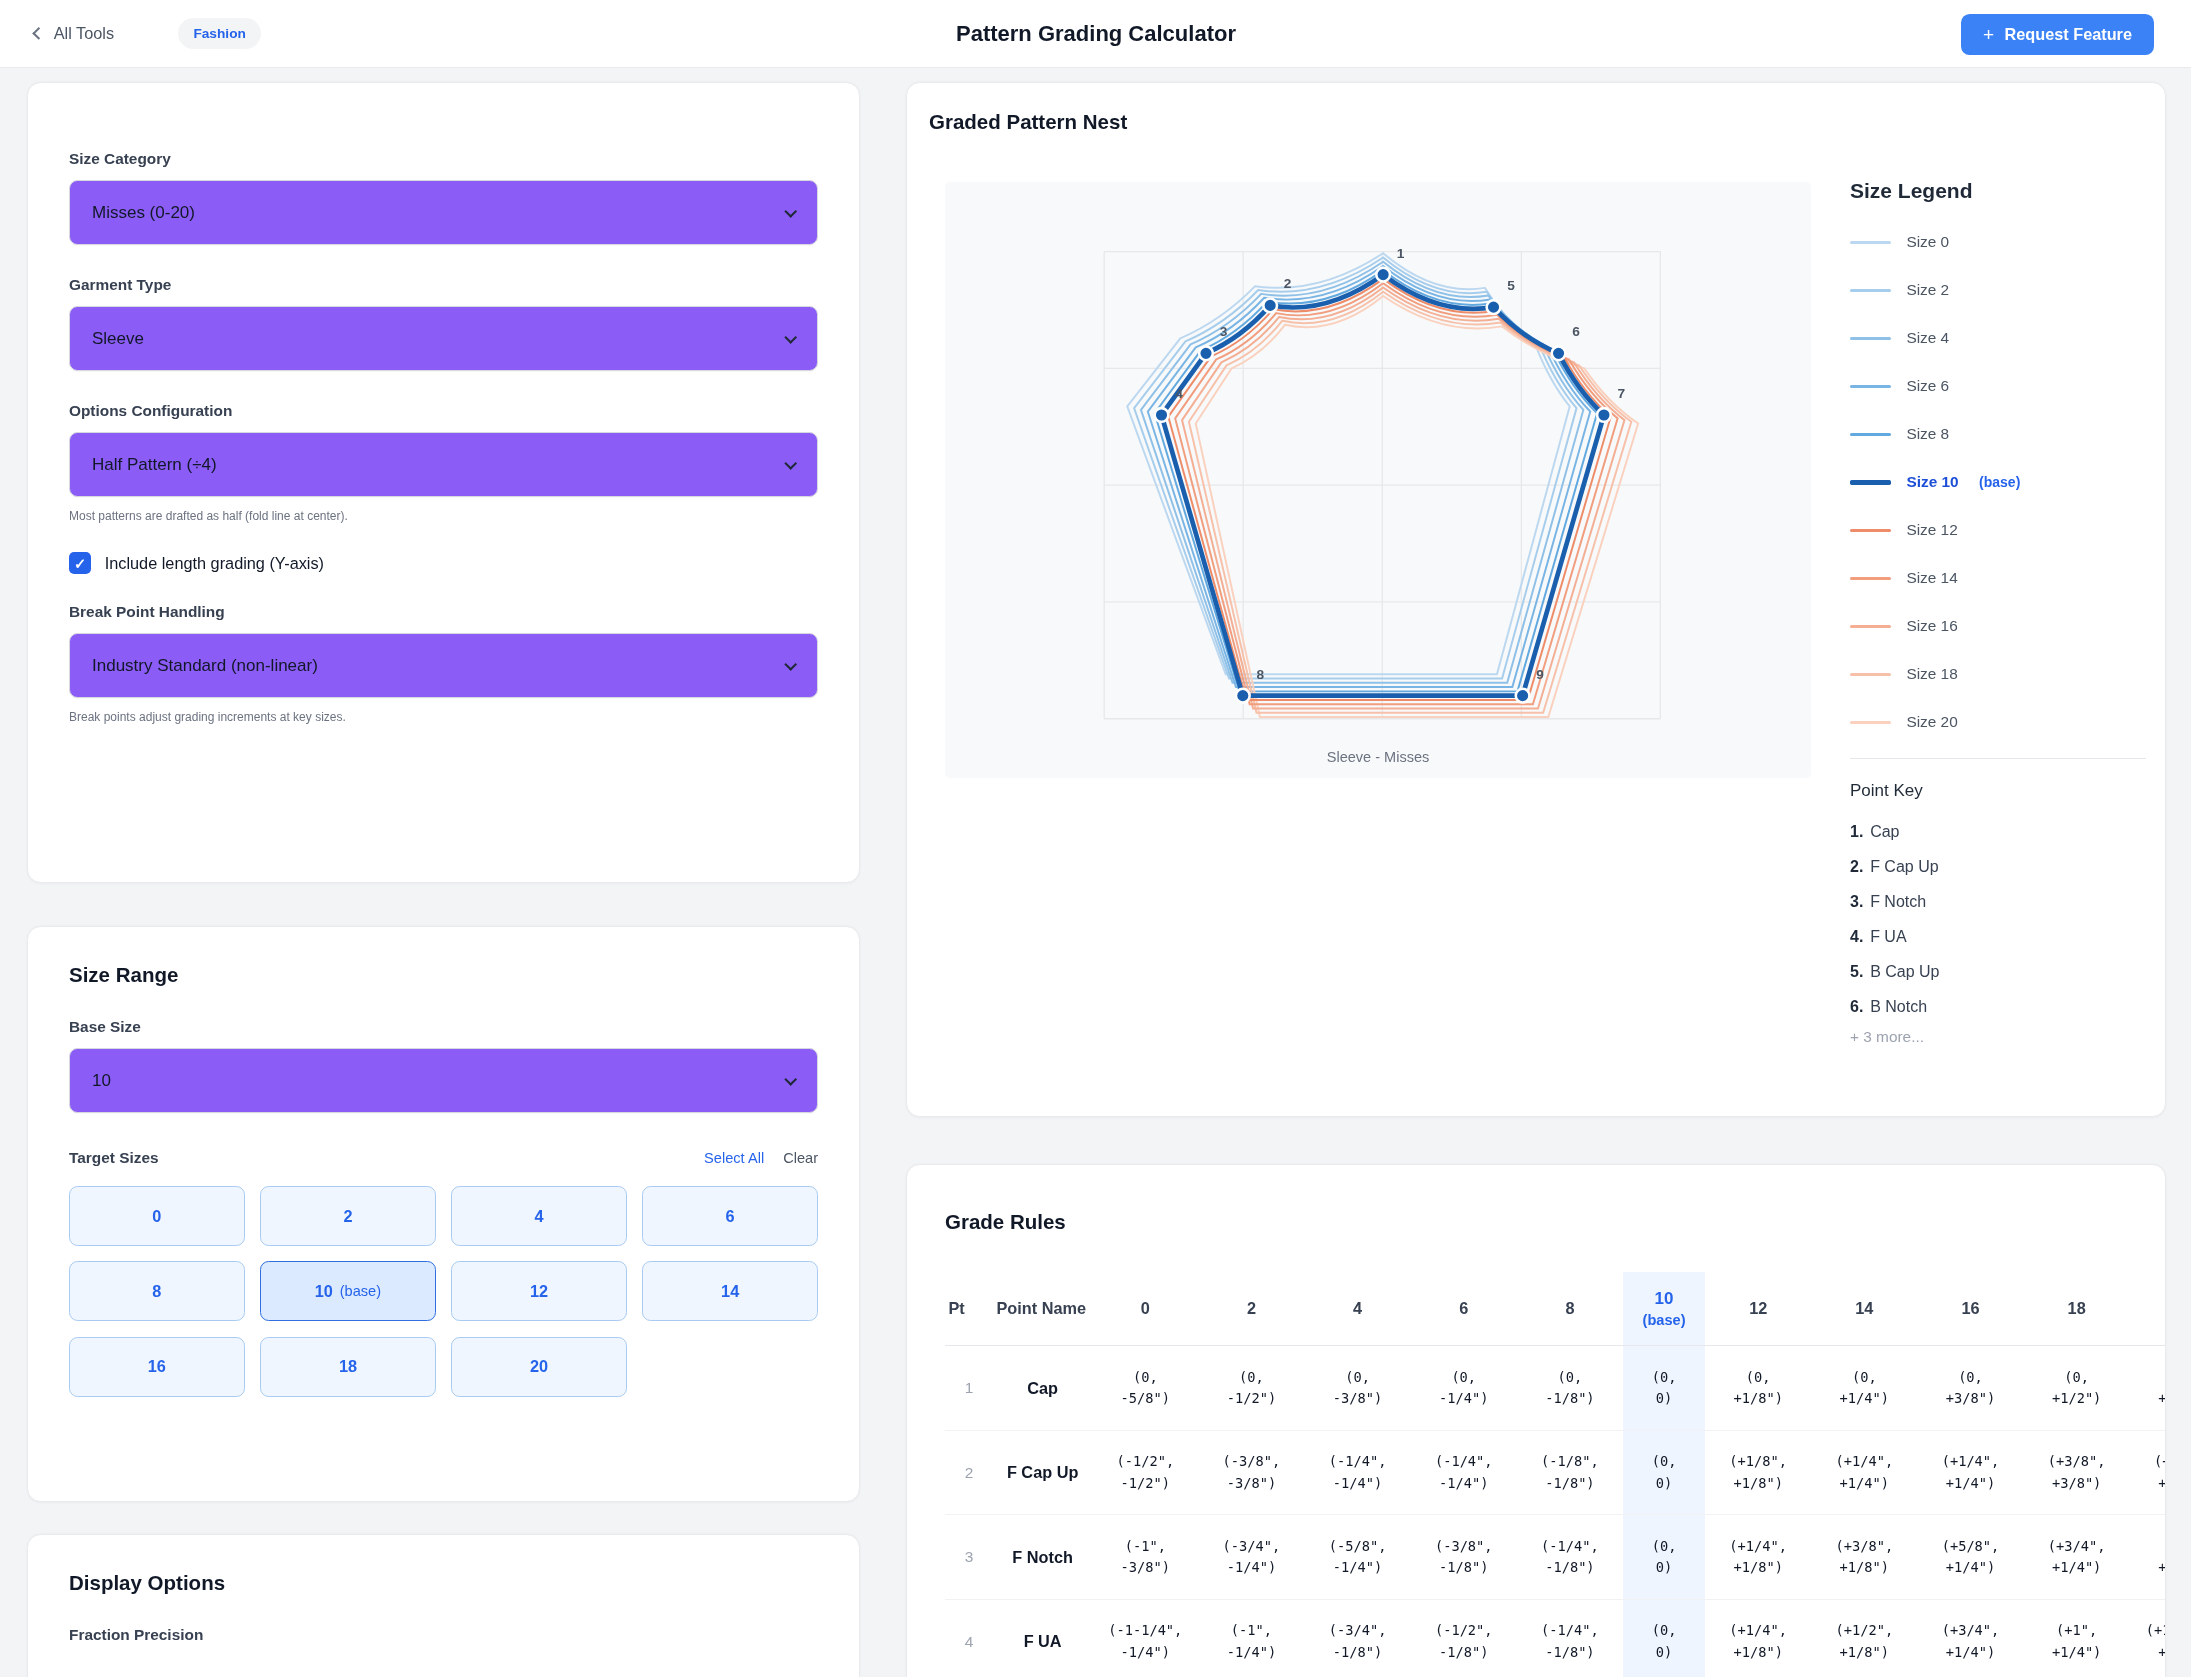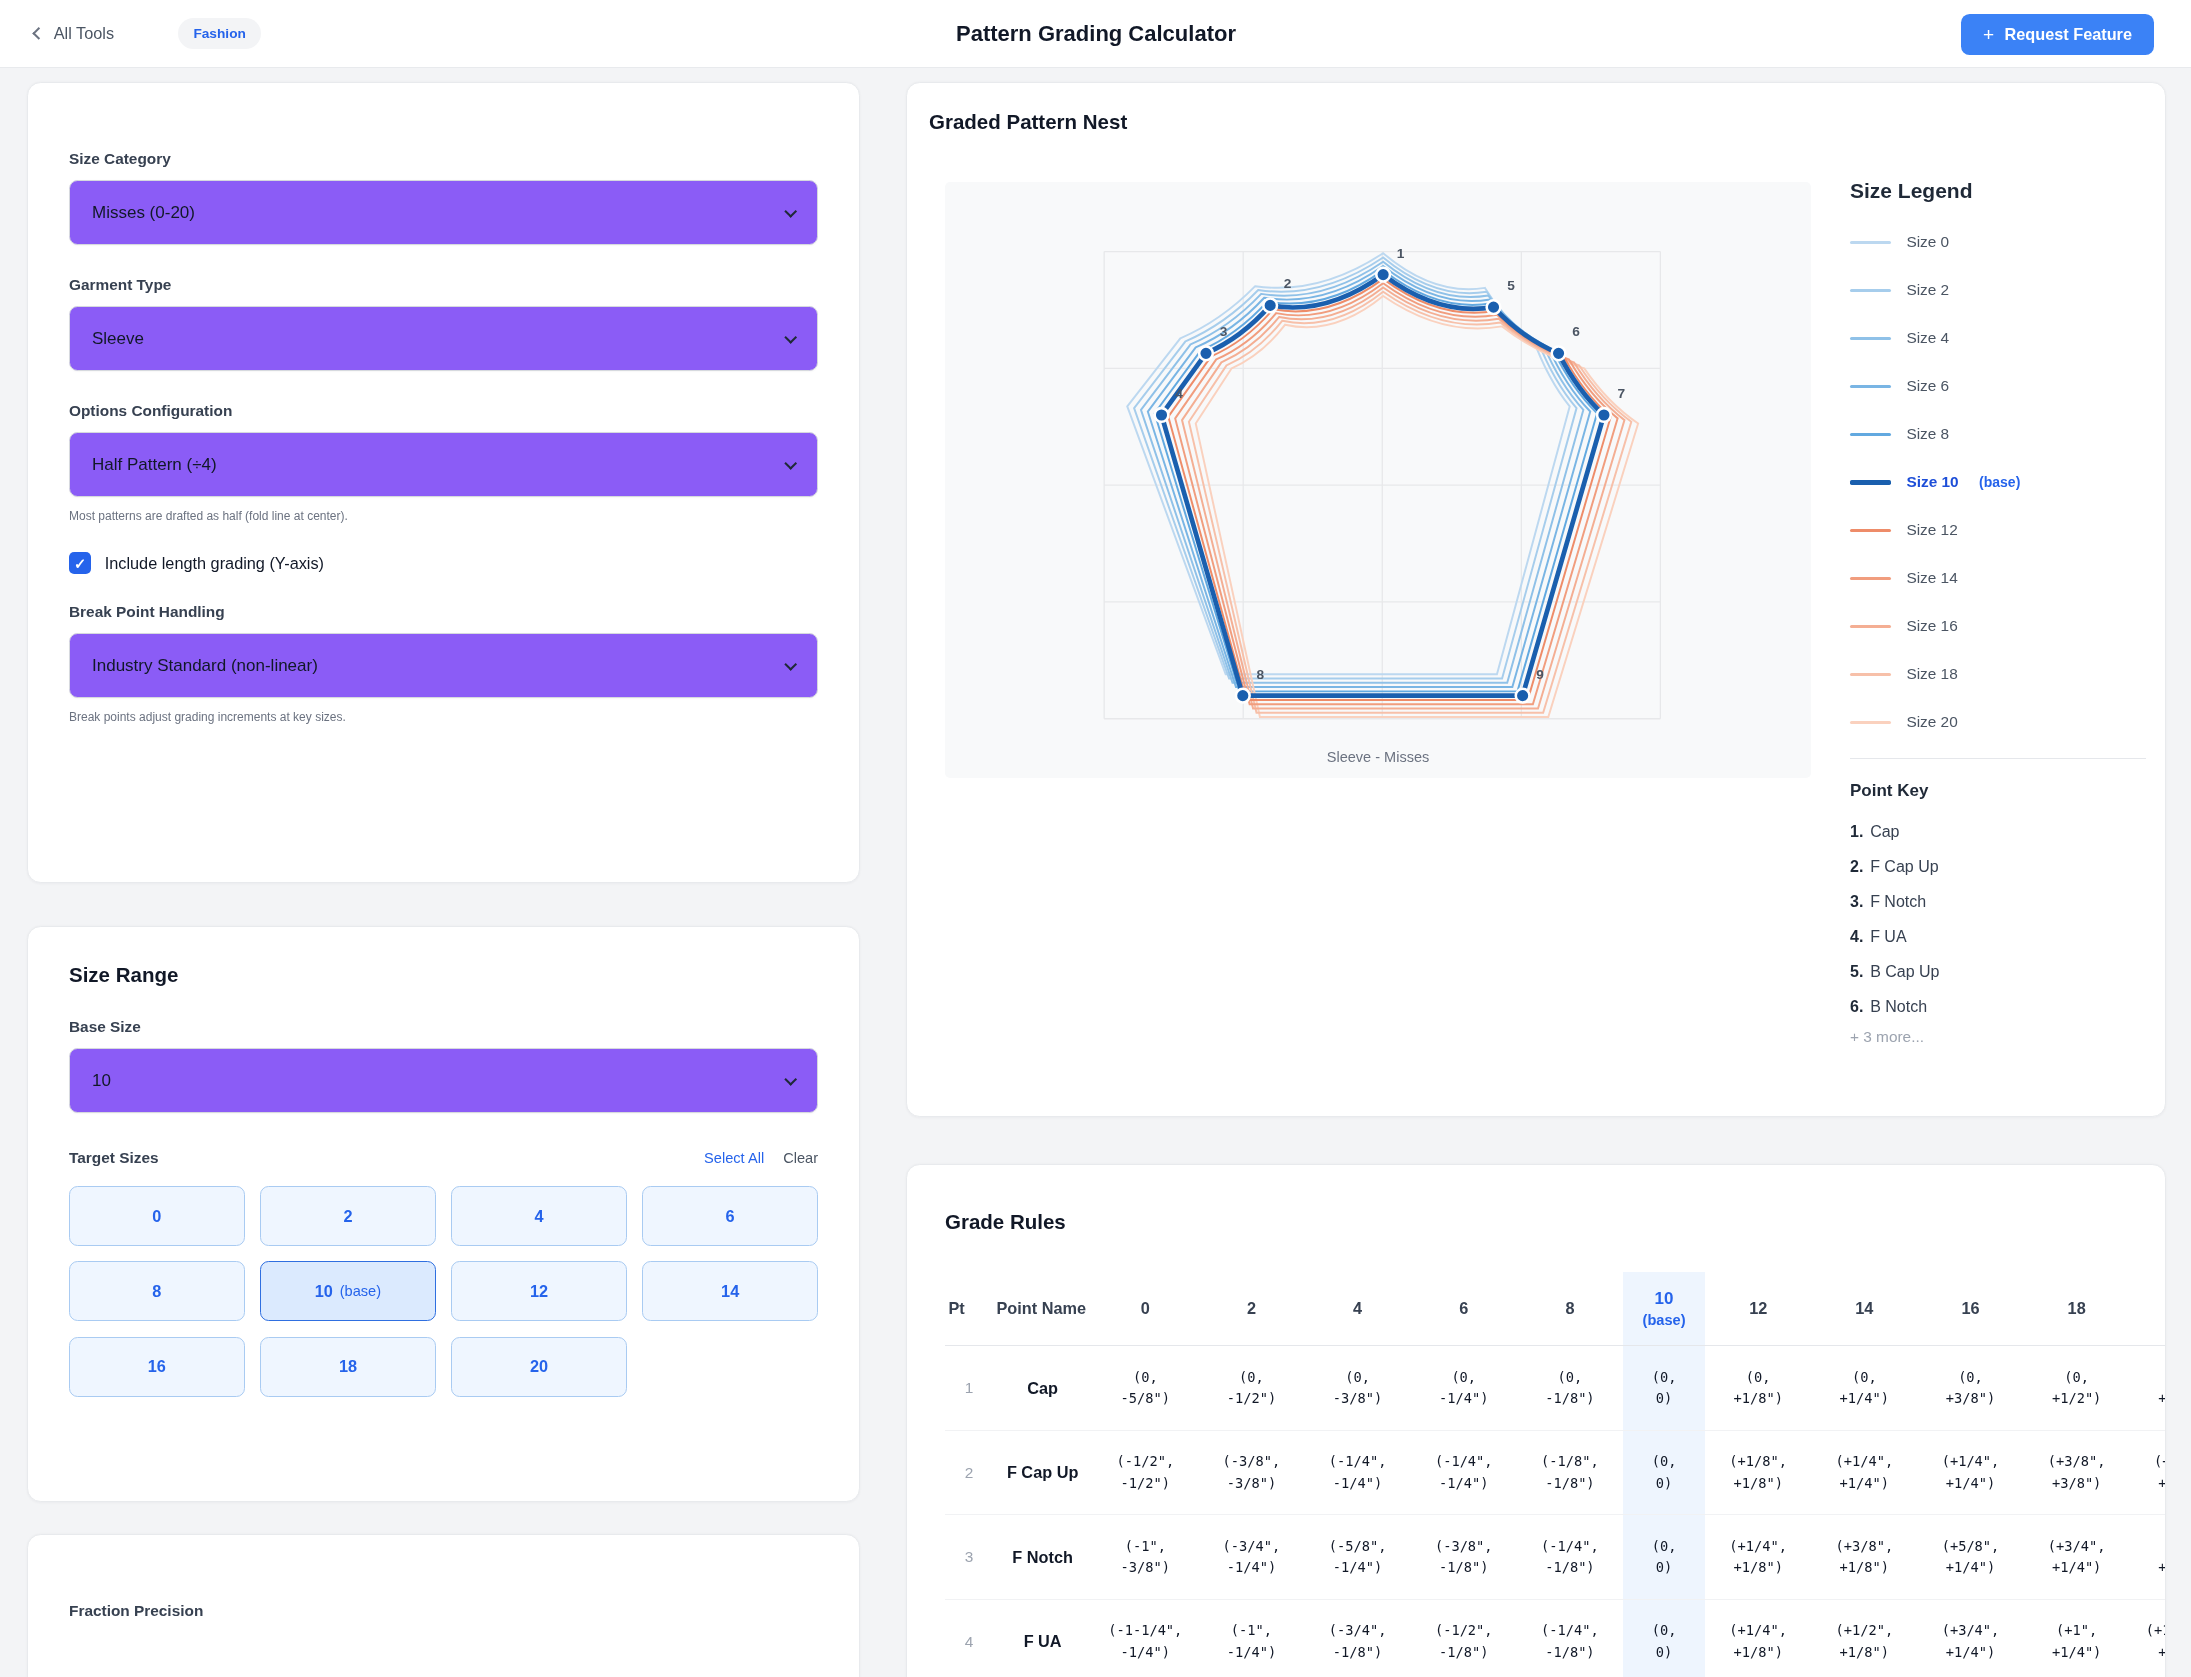--- a/index.html
+++ b/index.html
@@ -62,21 +62,21 @@
   .nest-panel { position:absolute; left:38px; top:99px; width:866px; height:596px;
     background:#f8f9fa; border-radius:5.1px; }
   .nest-legend { position:absolute; left:943px; top:96px; width:296px; }
   .legend-title { font-size:21px; font-weight:700; color:#1f2937; margin-bottom:15.4px; }
   .legend-item { height:48px; display:flex; align-items:center; gap:15.4px; }
   .legend-swatch { width:41px; height:3.4px; border-radius:1.7px; flex:none; }
   .legend-label { font-size:15.4px; color:#4b5563; }
   .legend-item.base .legend-label { color:#1d4ed8; font-weight:700; }
   .legend-item.base .legend-suffix { color:#2563eb; font-weight:600; font-size:14px; margin-left:5.1px; }
   .legend-divider { height:0.9px; background:#e5e7eb; margin:12px 0 22px 0; }
-  .pointkey-title { font-size:17px; font-weight:700; color:#1f2937; margin-bottom:13.7px; }
+  .pointkey-title { font-size:17px; font-weight:400; color:#1f2937; margin-bottom:13.7px; }
   .pk-item { font-size:16px; color:#374151; height:35px; display:flex; align-items:center; gap:6.8px; }
   .pk-num { font-weight:700; color:#1f2937; }
   .pk-more { font-size:15.4px; color:#9ca3af; margin-top:3.4px; cursor:pointer; }
 
   
   #rules-table-wrap { margin-top:38px; width:1291px; }
   table.rules { border-collapse:collapse; table-layout:fixed; width:1291px; }
   table.rules th { font-size:16.3px; font-weight:600; color:#374151; text-align:center;
     padding:17px 3.4px; border-bottom:0.9px solid #e5e7eb; vertical-align:middle; }
   table.rules th.left { text-align:left; }
@@ -184,20 +184,21 @@
       <button class="size-btn">
         <span>18</span>
       </button>
       <button class="size-btn">
         <span>20</span>
       </button>
     </div>
 </div>
 
 <div class="card" id="card-display">
+  <div class="card-title">Display Options</div>
   <div class="spacer-36"></div>
   <div class="field-label">Fraction Precision</div>
 </div>
 
 <div class="card" id="card-nest">
   <div class="card-title">Graded Pattern Nest</div>
   <div class="nest-panel" id="nest-panel"><svg viewBox="0 0 1012 696" width="866" height="596">
         <line x1="186" y1="81" x2="186" y2="627" stroke="#e7e8ea" stroke-width="1.5"></line>
         <line x1="348.5" y1="81" x2="348.5" y2="627" stroke="#e7e8ea" stroke-width="1.5"></line>
         <line x1="511" y1="81" x2="511" y2="627" stroke="#e7e8ea" stroke-width="1.5"></line>

